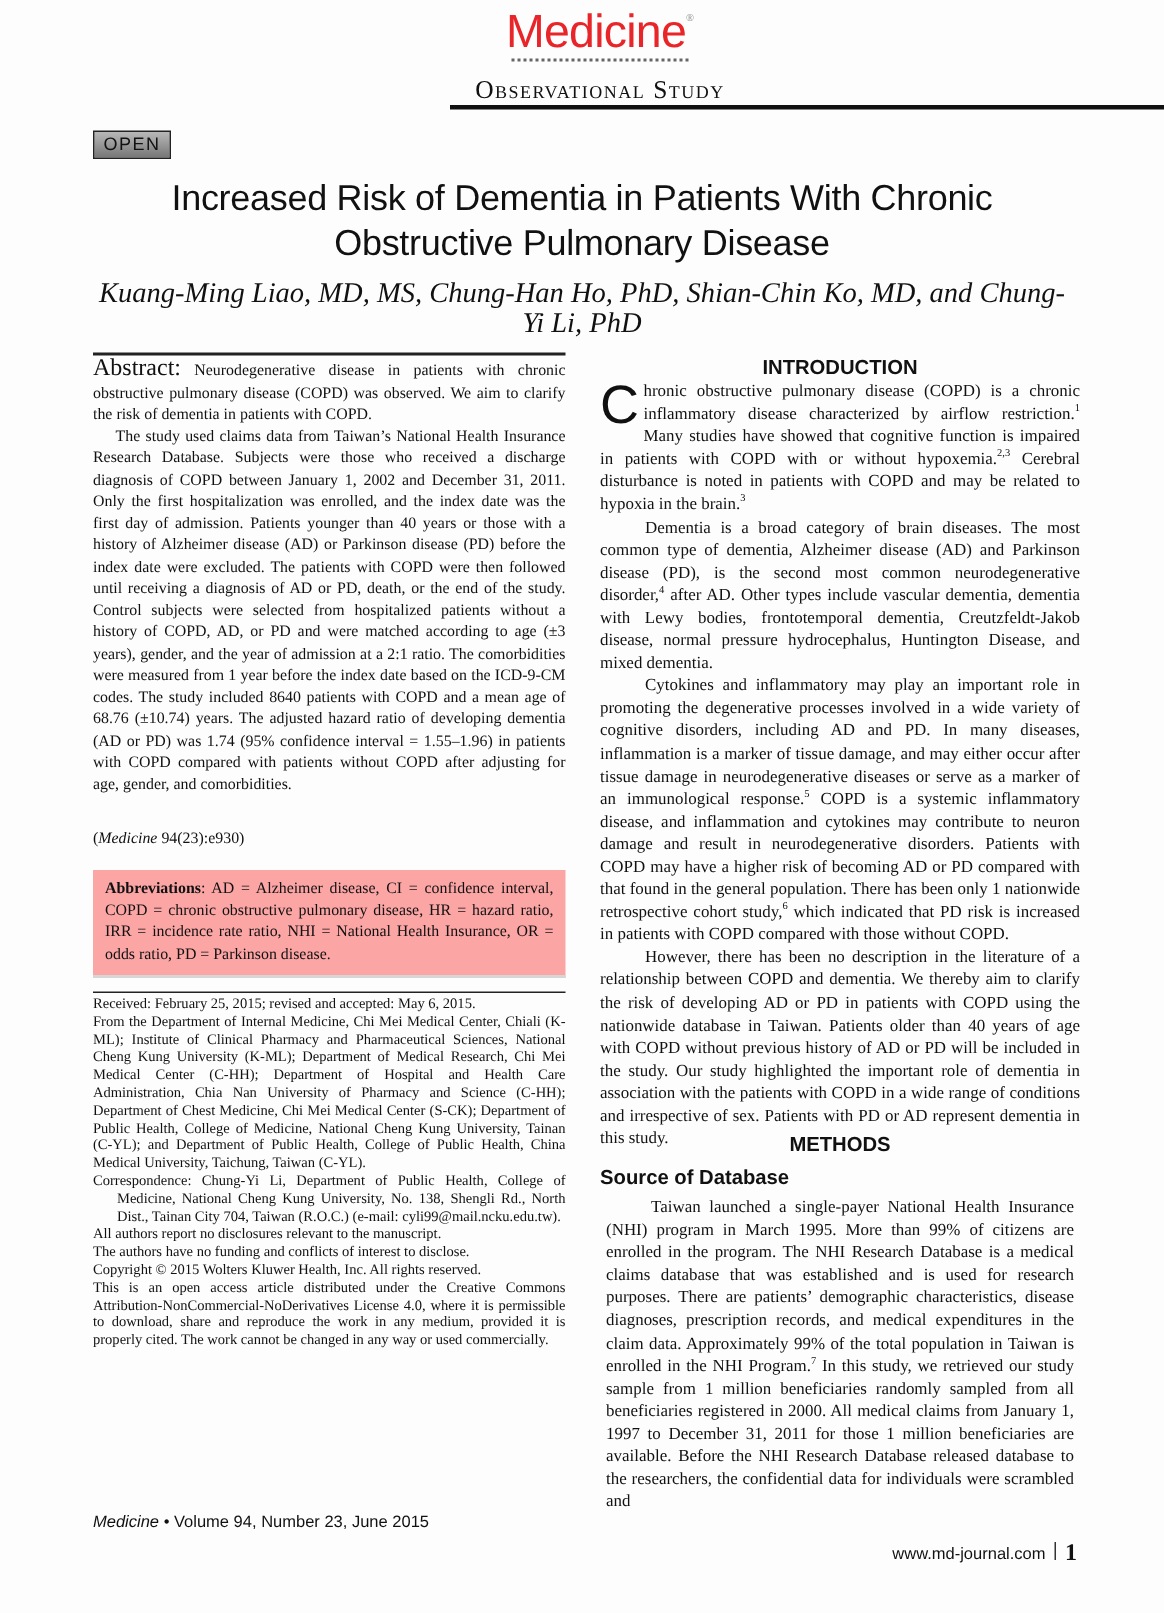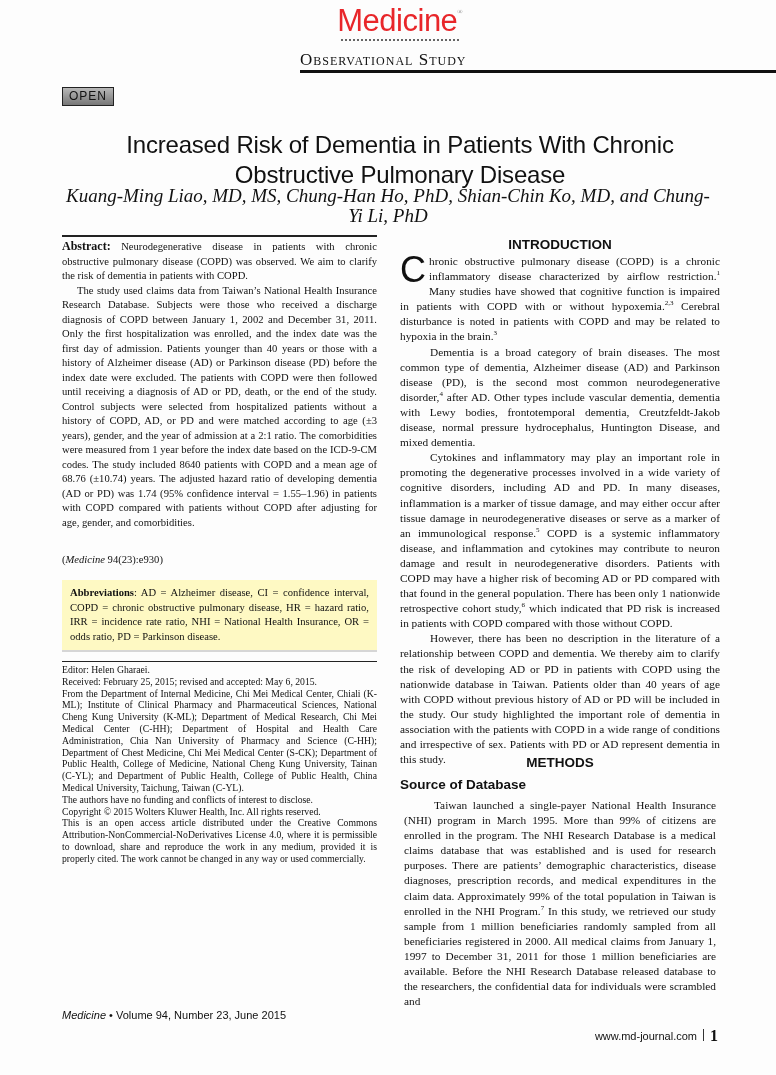--- a/index.html
+++ b/index.html
@@ -4,37 +4,37 @@
 <style>
   html, body { margin: 0; padding: 0; background: #fdfdfd; }
   body { width: 776px; height: 1075px; position: relative; overflow: hidden; color: #111; font-family: "Liberation Serif", "DejaVu Serif", serif; }
   .abs { position: absolute; }
 
   
   .logo { left: 300px; top: 4px; width: 200px; text-align: center; }
   .logo-word { font-family: "Liberation Sans", sans-serif; color: #e8262a; font-size: 31px; letter-spacing: -0.5px; line-height: 34px; }
   .logo-reg { font-size: 7px; color: #888; vertical-align: top; position: relative; top: 4px; }
   .logo-dots { margin: 1px auto 0; width: 118px; border-top: 2px dotted #666; height: 0; }
-  .section-label { left: 300px; top: 50px; width: 200px; text-align: left; font-family: "Liberation Serif", serif; font-variant: small-caps; font-size: 17px; letter-spacing: 1px; line-height: 20px; }
+  .section-label { left: 300px; top: 50px; width: 200px; text-align: center; font-family: "Liberation Serif", serif; font-variant: small-caps; font-size: 17px; letter-spacing: 1px; line-height: 20px; }
   .top-rule { left: 300px; top: 70px; width: 476px; height: 3px; background: #111; }
 
   .open-badge { left: 62px; top: 87px; width: 52px; height: 19px; border: 1px solid #222; background: linear-gradient(#b8b8b8, #777); box-sizing: border-box; font-family: "Liberation Sans", sans-serif; font-size: 12px; letter-spacing: 1px; text-align: center; line-height: 17px; color: #111; }
 
   .title { left: 60px; top: 118px; width: 656px; text-align: center; font-family: "Liberation Sans", sans-serif; font-size: 24px; line-height: 30px; font-weight: normal; color: #111; letter-spacing: -0.2px; }
   .authors { left: 60px; top: 186px; width: 656px; text-align: center; font-style: italic; font-size: 19px; line-height: 20px; }
 
   
   .left-col { left: 62px; width: 315px; }
   .rule-left { left: 62px; top: 235px; width: 315px; height: 2px; background: #222; }
   .abstract { top: 239px; font-size: 10.6px; line-height: 14.5px; text-align: justify; }
   .abstract p { margin: 0; text-indent: 15px; }
   .abstract p:first-child { text-indent: 0; }
-  .abstract .lead { font-weight: bold; font-size: 12px; }
+  .abstract .lead { font-weight: normal; font-size: 16px; }
   .citation { top: 553px; font-size: 10.6px; line-height: 14px; }
-  .abbrev-box { left: 62px; top: 580px; width: 315px; box-sizing: border-box; background: #fef9c3; padding: 6px 8px 6px 8px; font-size: 10.6px; line-height: 14.6px; text-align: justify; border-bottom: 2px solid #d6d6d6; }
+  .abbrev-box { left: 62px; top: 580px; width: 315px; box-sizing: border-box; background: #fca5a5; padding: 6px 8px 6px 8px; font-size: 10.6px; line-height: 14.6px; text-align: justify; border-bottom: 2px solid #d6d6d6; }
   .abbrev-box b { font-weight: bold; }
   .rule-notes { left: 62px; top: 661px; width: 315px; height: 1px; background: #222; }
   .notes { top: 664px; font-size: 9.7px; line-height: 11.8px; text-align: justify; }
   .notes p { margin: 0; }
   .notes p.hang { padding-left: 16px; text-indent: -16px; }
 
   
   .right-col { left: 400px; width: 320px; font-size: 11.3px; line-height: 15.1px; text-align: justify; }
   .sec-head { font-family: "Liberation Sans", sans-serif; font-weight: bold; text-align: center; font-size: 13.5px; line-height: 16px; }
   .intro-head { left: 400px; top: 237px; width: 320px; }
@@ -60,37 +60,38 @@
 
 <div class="abs logo">
   <span class="logo-word">Medicine</span><span class="logo-reg">®</span>
   <div class="logo-dots"></div>
 </div>
 <div class="abs section-label">Observational Study</div>
 <div class="abs top-rule"></div>
 
 <div class="abs open-badge">OPEN</div>
 
-<h1 class="abs title" style="margin:12px">Increased Risk of Dementia in Patients With Chronic Obstructive Pulmonary Disease</h1>
+<h1 class="abs title" style="margin:0">Increased Risk of Dementia in Patients With Chronic Obstructive Pulmonary Disease</h1>
 <div class="abs authors">Kuang-Ming Liao, MD, MS, Chung-Han Ho, PhD, Shian-Chin Ko, MD, and Chung-Yi Li, PhD</div>
 
 <div class="abs rule-left"></div>
 <div class="abs left-col abstract">
   <p><span class="lead">Abstract:</span> <span>Neurodegenerative disease in patients with chronic obstructive pulmonary disease (COPD) was observed. We aim to clarify the risk of dementia in patients with COPD.</span></p>
   <p>The study used claims data from Taiwan’s National Health Insurance Research Database. Subjects were those who received a discharge diagnosis of COPD between January 1, 2002 and December 31, 2011. Only the first hospitalization was enrolled, and the index date was the first day of admission. Patients younger than 40 years or those with a history of Alzheimer disease (AD) or Parkinson disease (PD) before the index date were excluded. The patients with COPD were then followed until receiving a diagnosis of AD or PD, death, or the end of the study. Control subjects were selected from hospitalized patients without a history of COPD, AD, or PD and were matched according to age (±3 years), gender, and the year of admission at a 2:1 ratio. The comorbidities were measured from 1 year before the index date based on the ICD-9-CM codes. The study included 8640 patients with COPD and a mean age of 68.76 (±10.74) years. The adjusted hazard ratio of developing dementia (AD or PD) was 1.74 (95% confidence interval = 1.55–1.96) in patients with COPD compared with patients without COPD after adjusting for age, gender, and comorbidities.</p>
 </div>
 <div class="abs left-col citation"><span>(</span><i>Medicine</i><span> 94(23):e930)</span></div>
 
 <div class="abs abbrev-box"><b>Abbreviations</b><span>: AD = Alzheimer disease, CI = confidence interval, COPD = chronic obstructive pulmonary disease, HR = hazard ratio, IRR = incidence rate ratio, NHI = National Health Insurance, OR = odds ratio, PD = Parkinson disease.</span></div>
 
 <div class="abs rule-notes"></div>
 <div class="abs left-col notes">
-  <p>Editor: Helen Gharaei.</p>
   <p>Received: February 25, 2015; revised and accepted: May 6, 2015.</p>
   <p>From the Department of Internal Medicine, Chi Mei Medical Center, Chiali (K-ML); Institute of Clinical Pharmacy and Pharmaceutical Sciences, National Cheng Kung University (K-ML); Department of Medical Research, Chi Mei Medical Center (C-HH); Department of Hospital and Health Care Administration, Chia Nan University of Pharmacy and Science (C-HH); Department of Chest Medicine, Chi Mei Medical Center (S-CK); Department of Public Health, College of Medicine, National Cheng Kung University, Tainan (C-YL); and Department of Public Health, College of Public Health, China Medical University, Taichung, Taiwan (C-YL).</p>
+  <p class="hang">Correspondence: Chung-Yi Li, Department of Public Health, College of Medicine, National Cheng Kung University, No. 138, Shengli Rd., North Dist., Tainan City 704, Taiwan (R.O.C.) (e-mail: cyli99@mail.ncku.edu.tw).</p>
+  <p>All authors report no disclosures relevant to the manuscript.</p>
   <p>The authors have no funding and conflicts of interest to disclose.</p>
   <p>Copyright © 2015 Wolters Kluwer Health, Inc. All rights reserved.</p>
   <p>This is an open access article distributed under the Creative Commons Attribution-NonCommercial-NoDerivatives License 4.0, where it is permissible to download, share and reproduce the work in any medium, provided it is properly cited. The work cannot be changed in any way or used commercially.</p>
 </div>
 
 <div class="abs sec-head intro-head">INTRODUCTION</div>
 <div class="abs right-col intro">
   <p class="first"><span class="dropcap">C</span><span>hronic obstructive pulmonary disease (COPD) is a chronic inflammatory disease characterized by airflow restriction.</span><sup>1</sup><span> Many studies have showed that cognitive function is impaired in patients with COPD with or without hypoxemia.</span><sup>2,3</sup><span> Cerebral disturbance is noted in patients with COPD and may be related to hypoxia in the brain.</span><sup>3</sup></p>
   <p><span>Dementia is a broad category of brain diseases. The most common type of dementia, Alzheimer disease (AD) and Parkinson disease (PD), is the second most common neurodegenerative disorder,</span><sup>4</sup><span> after AD. Other types include vascular dementia, dementia with Lewy bodies, frontotemporal dementia, Creutzfeldt-Jakob disease, normal pressure hydrocephalus, Huntington Disease, and mixed dementia.</span></p>
   <p><span>Cytokines and inflammatory may play an important role in promoting the degenerative processes involved in a wide variety of cognitive disorders, including AD and PD. In many diseases, inflammation is a marker of tissue damage, and may either occur after tissue damage in neurodegenerative diseases or serve as a marker of an immunological response.</span><sup>5</sup><span> COPD is a systemic inflammatory disease, and inflammation and cytokines may contribute to neuron damage and result in neurodegenerative disorders. Patients with COPD may have a higher risk of becoming AD or PD compared with that found in the general population. There has been only 1 nationwide retrospective cohort study,</span><sup>6</sup><span> which indicated that PD risk is increased in patients with COPD compared with those without COPD.</span></p>

